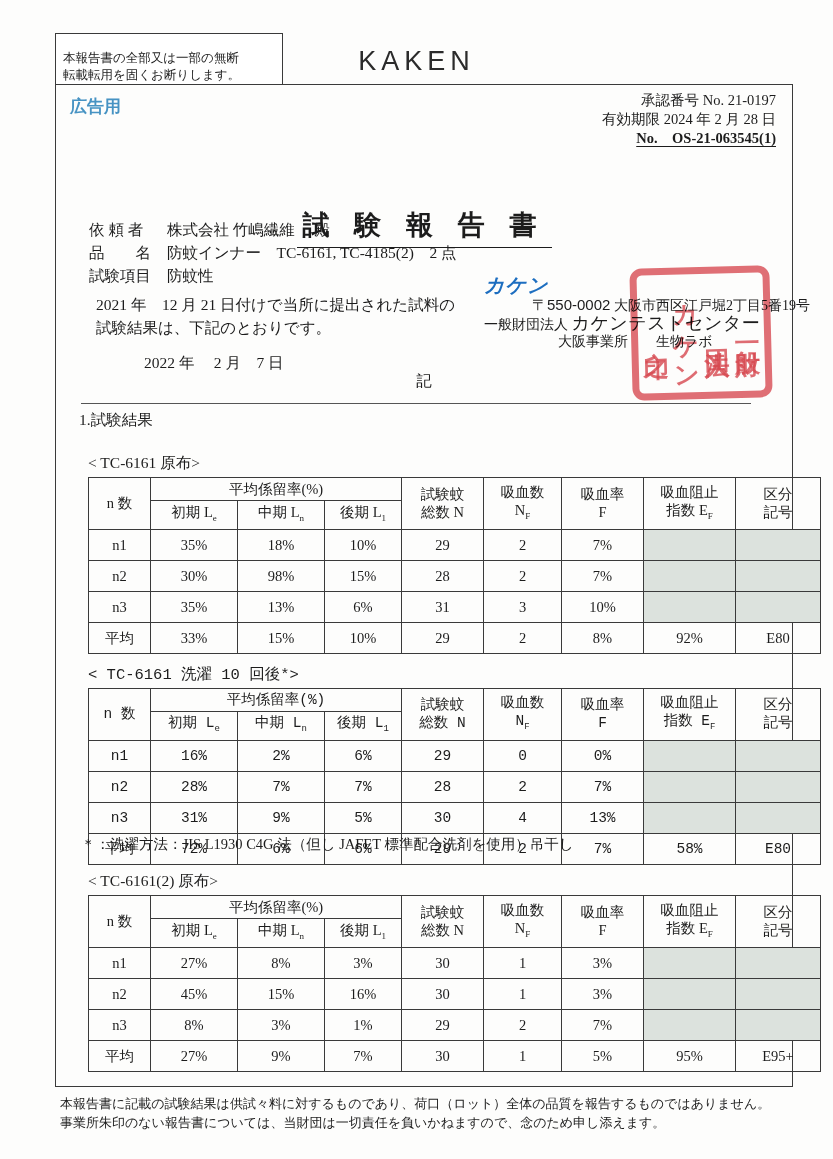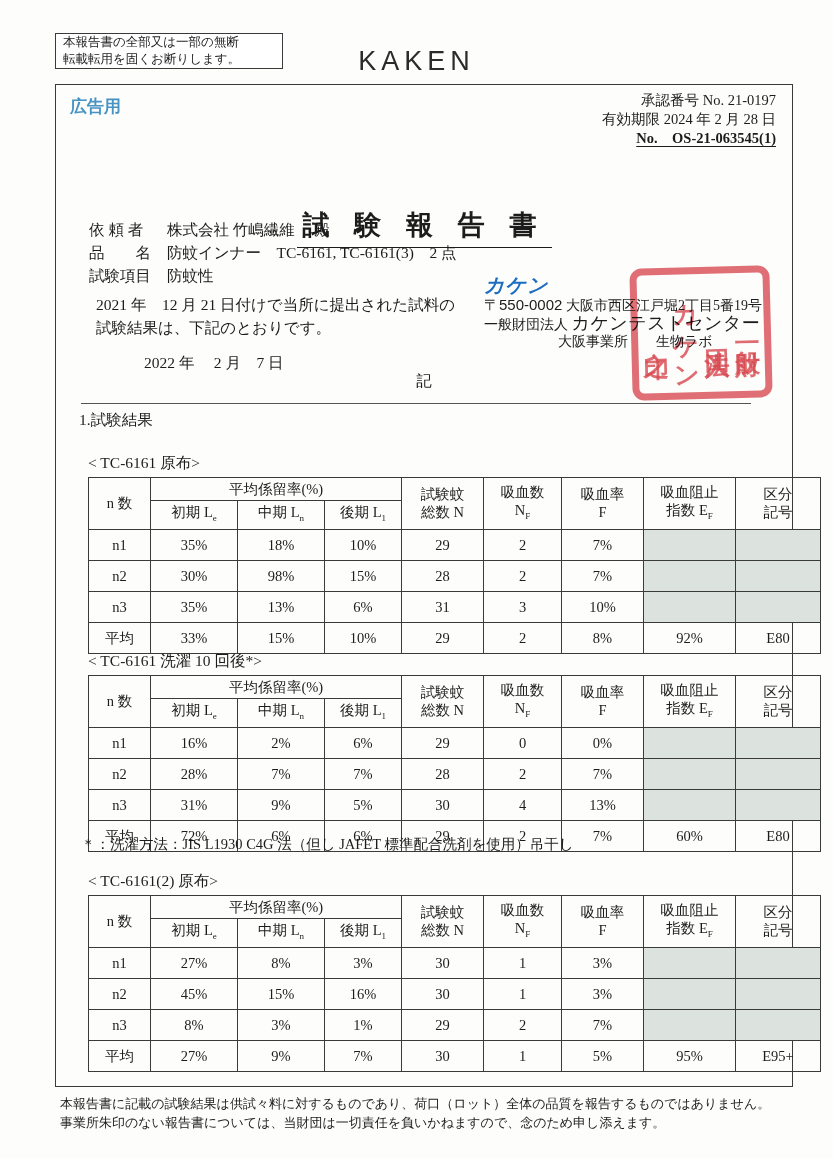--- a/index.html
+++ b/index.html
@@ -9,21 +9,21 @@
     margin:0 auto;
     background:#fdfdfc;
     font-family:"Liberation Serif","DejaVu Serif",serif;
     color:#1c1c1c;
     overflow:hidden;
   }
   
   .notice-box{
     position:absolute;left:55px;top:33px;width:212px;
     border:1.5px solid #3a3a3a;
-    padding:0 7px;
+    padding:16px 7px;
     font-size:12.5px;line-height:17px;
     background:#fff;
   }
   .kaken-logo{
     position:absolute;left:0;top:46px;width:833px;
     text-align:center;
     font-family:"Liberation Sans","DejaVu Sans",sans-serif;
     font-size:27px;font-weight:400;letter-spacing:5px;color:#2b2b2b;
   }
   
@@ -60,21 +60,21 @@
   .ki-mark{position:absolute;left:0;top:286px;width:100%;text-align:center;font-size:15.5px;}
   .rule{position:absolute;left:25px;top:318px;width:670px;border-top:1.2px solid #555;}
   
   .lab-block{position:absolute;left:428px;top:192px;font-size:13.5px;line-height:17px;white-space:nowrap;}
   .lab-logo{
     font-family:"Liberation Sans","DejaVu Sans",sans-serif;
     font-style:italic;font-weight:bold;font-size:20px;color:#1d6ec0;
     letter-spacing:1px;margin-bottom:2px;
   }
   .lab-addr{font-size:14px;}
-  .lab-addr .postal{font-size:15px;font-family:"Liberation Sans","DejaVu Sans",sans-serif;}
+  .lab-addr .postal{font-size:15px;font-family:"Liberation Sans","DejaVu Sans",sans-serif;margin-left:48px;}
   .lab-org{margin-top:1px;font-size:14px;}
   .lab-org .org-name{font-size:18px;font-family:Liberation Serif, serif;letter-spacing:0.5px;}
   .lab-office{margin-left:74px;font-size:14px;}
   .lab-telfax{font-size:14.5px;}
   .lab-telfax .fax{margin-left:14px;}
   
   .seal{
     position:absolute;left:575px;top:182px;width:122px;height:112px;
     border:7px solid rgba(216,72,80,0.78);
     border-radius:12px;
@@ -88,21 +88,21 @@
     writing-mode:vertical-rl;
     font-size:25px;line-height:1;
     color:rgba(216,72,80,0.8);
     font-weight:bold;
     letter-spacing:2px;
   }
   
   .section-title{position:absolute;left:23px;top:325px;font-size:15.5px;}
   .tbl-wrap{position:absolute;left:32px;}
   .tbl-wrap.t1{top:368px;}
-  .tbl-wrap.t2{top:566px;}
+  .tbl-wrap.t2{top:579px;font-family:Liberation Mono, monospace;}
   .tbl-wrap.t3{top:786px;}
   .tbl-caption{font-size:15.5px;margin:0 0 3px 0;}
   table.results{
     border-collapse:collapse;table-layout:fixed;width:674px;
     font-size:14.5px;
   }
   table.results th,table.results td{
     border:1.2px solid #3a3a3a;
     text-align:center;vertical-align:middle;
     font-weight:normal;
@@ -146,21 +146,21 @@
       <span>試 験 報 告 書</span>
     </div>
 
     <div class="info-block">
       <div class="info-row">
         <span class="lbl">依 頼 者</span>
         <span>株式会社 竹嶋繊維　 殿</span>
       </div>
       <div class="info-row">
         <span class="lbl">品　　名</span>
-        <span>防蚊インナー　TC-6161, TC-6161(3)　2 点</span>
+        <span>防蚊インナー　TC-6161, TC-4185(2)　2 点</span>
       </div>
       <div class="info-row">
         <span class="lbl">試験項目</span>
         <span>防蚊性</span>
       </div>
     </div>
 
     <div class="body-text">
       <div>2021 年　12 月 21 日付けで当所に提出された試料の</div>
       <div>試験結果は、下記のとおりです。</div>
@@ -342,21 +342,21 @@
               <td class="shaded"></td>
             </tr>
             <tr>
               <td>平均</td>
               <td>72%</td>
               <td>6%</td>
               <td>6%</td>
               <td>29</td>
               <td>2</td>
               <td>7%</td>
-              <td>60%</td>
+              <td>58%</td>
               <td>E80</td>
             </tr>
           </tbody>
       </table>
     </div>
 
     <div class="footnote">＊：洗濯方法：JIS L1930 C4G 法（但し JAFET 標準配合洗剤を使用）吊干し</div>
 
     <div class="tbl-wrap t3">
       <div class="tbl-caption">&lt; TC-6161(2) 原布&gt;</div>

